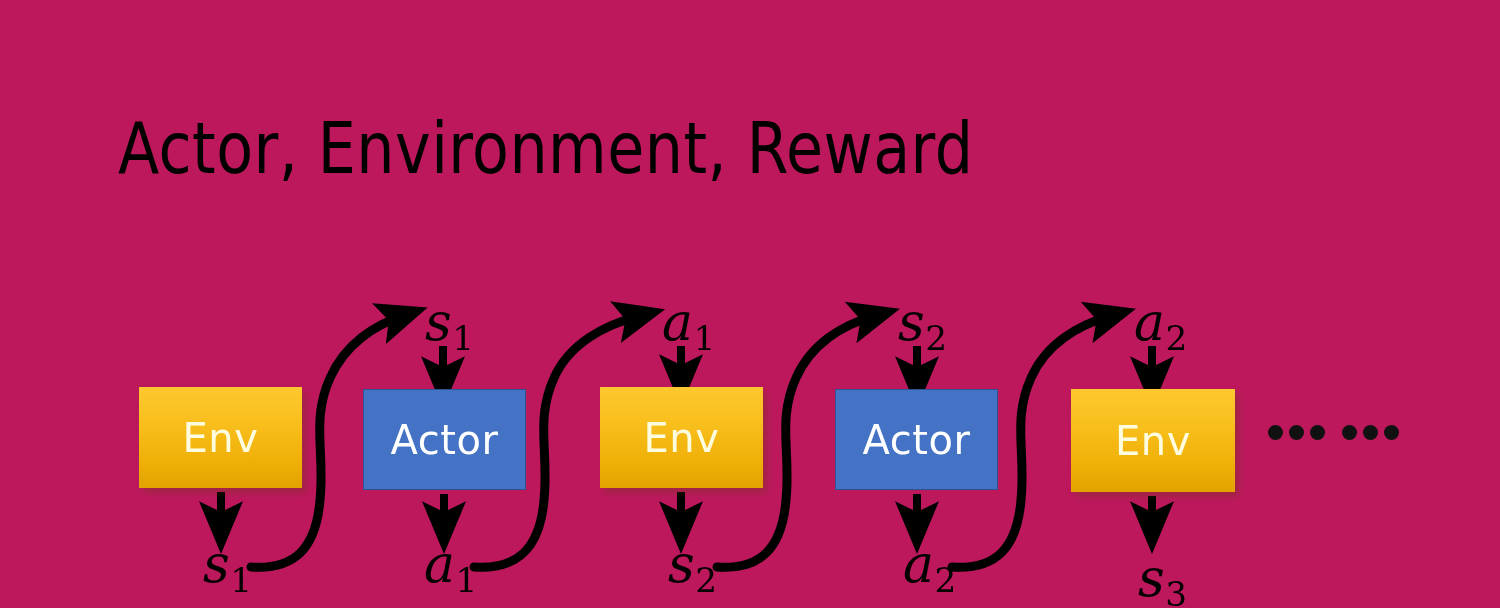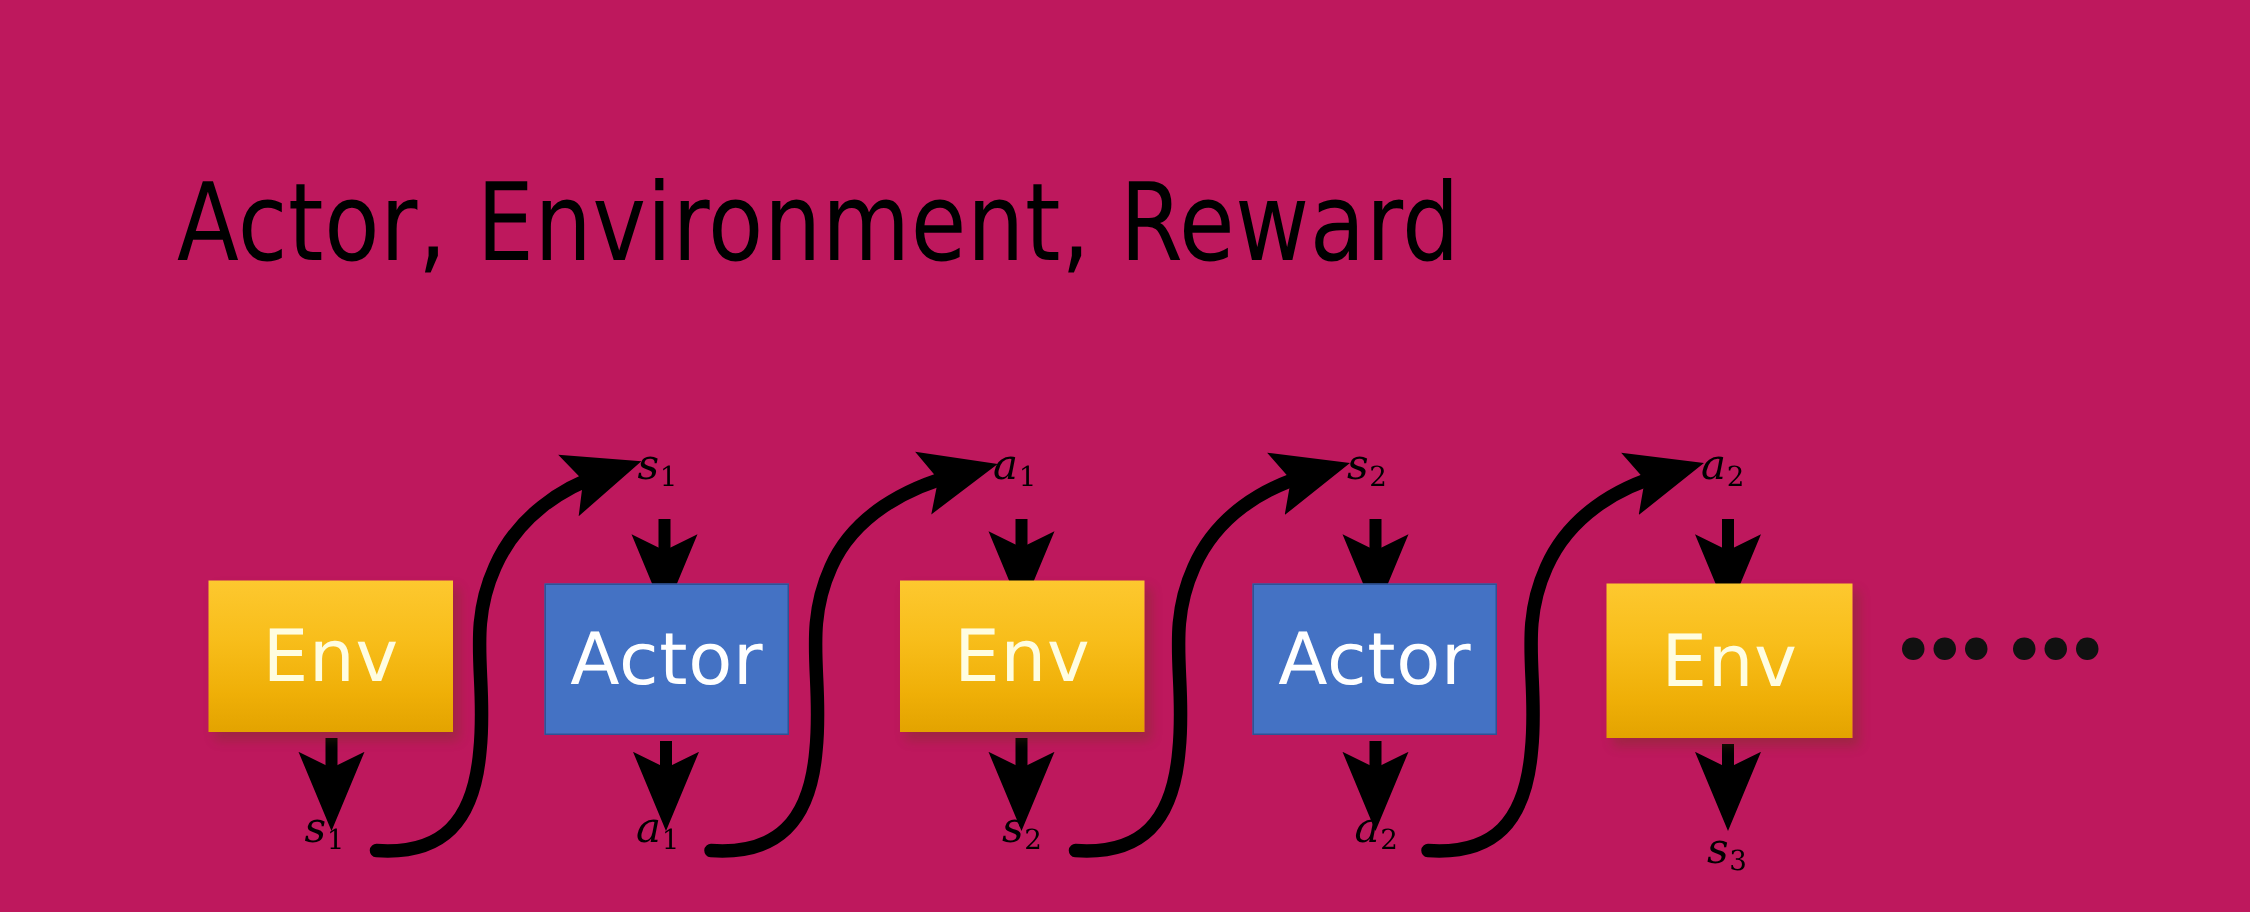--- a/index.html
+++ b/index.html
@@ -57,21 +57,21 @@
     pointer-events: none;
   }
 
   
   .node {
     position: absolute;
     display: flex;
     align-items: center;
     justify-content: center;
     box-sizing: border-box;
-    font-size: 48px;
+    font-size: 40px;
     line-height: 1;
     letter-spacing: 0.5px;
   }
 
   .node.env {
     background: linear-gradient(180deg, #FDC82F 0%, #F8BE1B 38%, #EFAF07 75%, #E3A300 100%);
     color: #FFFDE0;
     box-shadow: 4px 5px 7px rgba(90, 70, 10, 0.30);
     border: none;
   }
@@ -86,21 +86,21 @@
   .node-label {
     font-family: "DejaVu Sans", "Liberation Sans", sans-serif;
     font-weight: 400;
   }
 
   
   .var {
     position: absolute;
     font-family: "DejaVu Serif", "Liberation Serif", serif;
     font-style: italic;
-    font-size: 28px;
+    font-size: 52px;
     color: #000000;
     line-height: 1;
     white-space: nowrap;
   }
   .var sub {
     font-size: 0.66em;
     font-style: normal;
     vertical-align: -0.28em;
     margin-left: 0.5px;
   }

